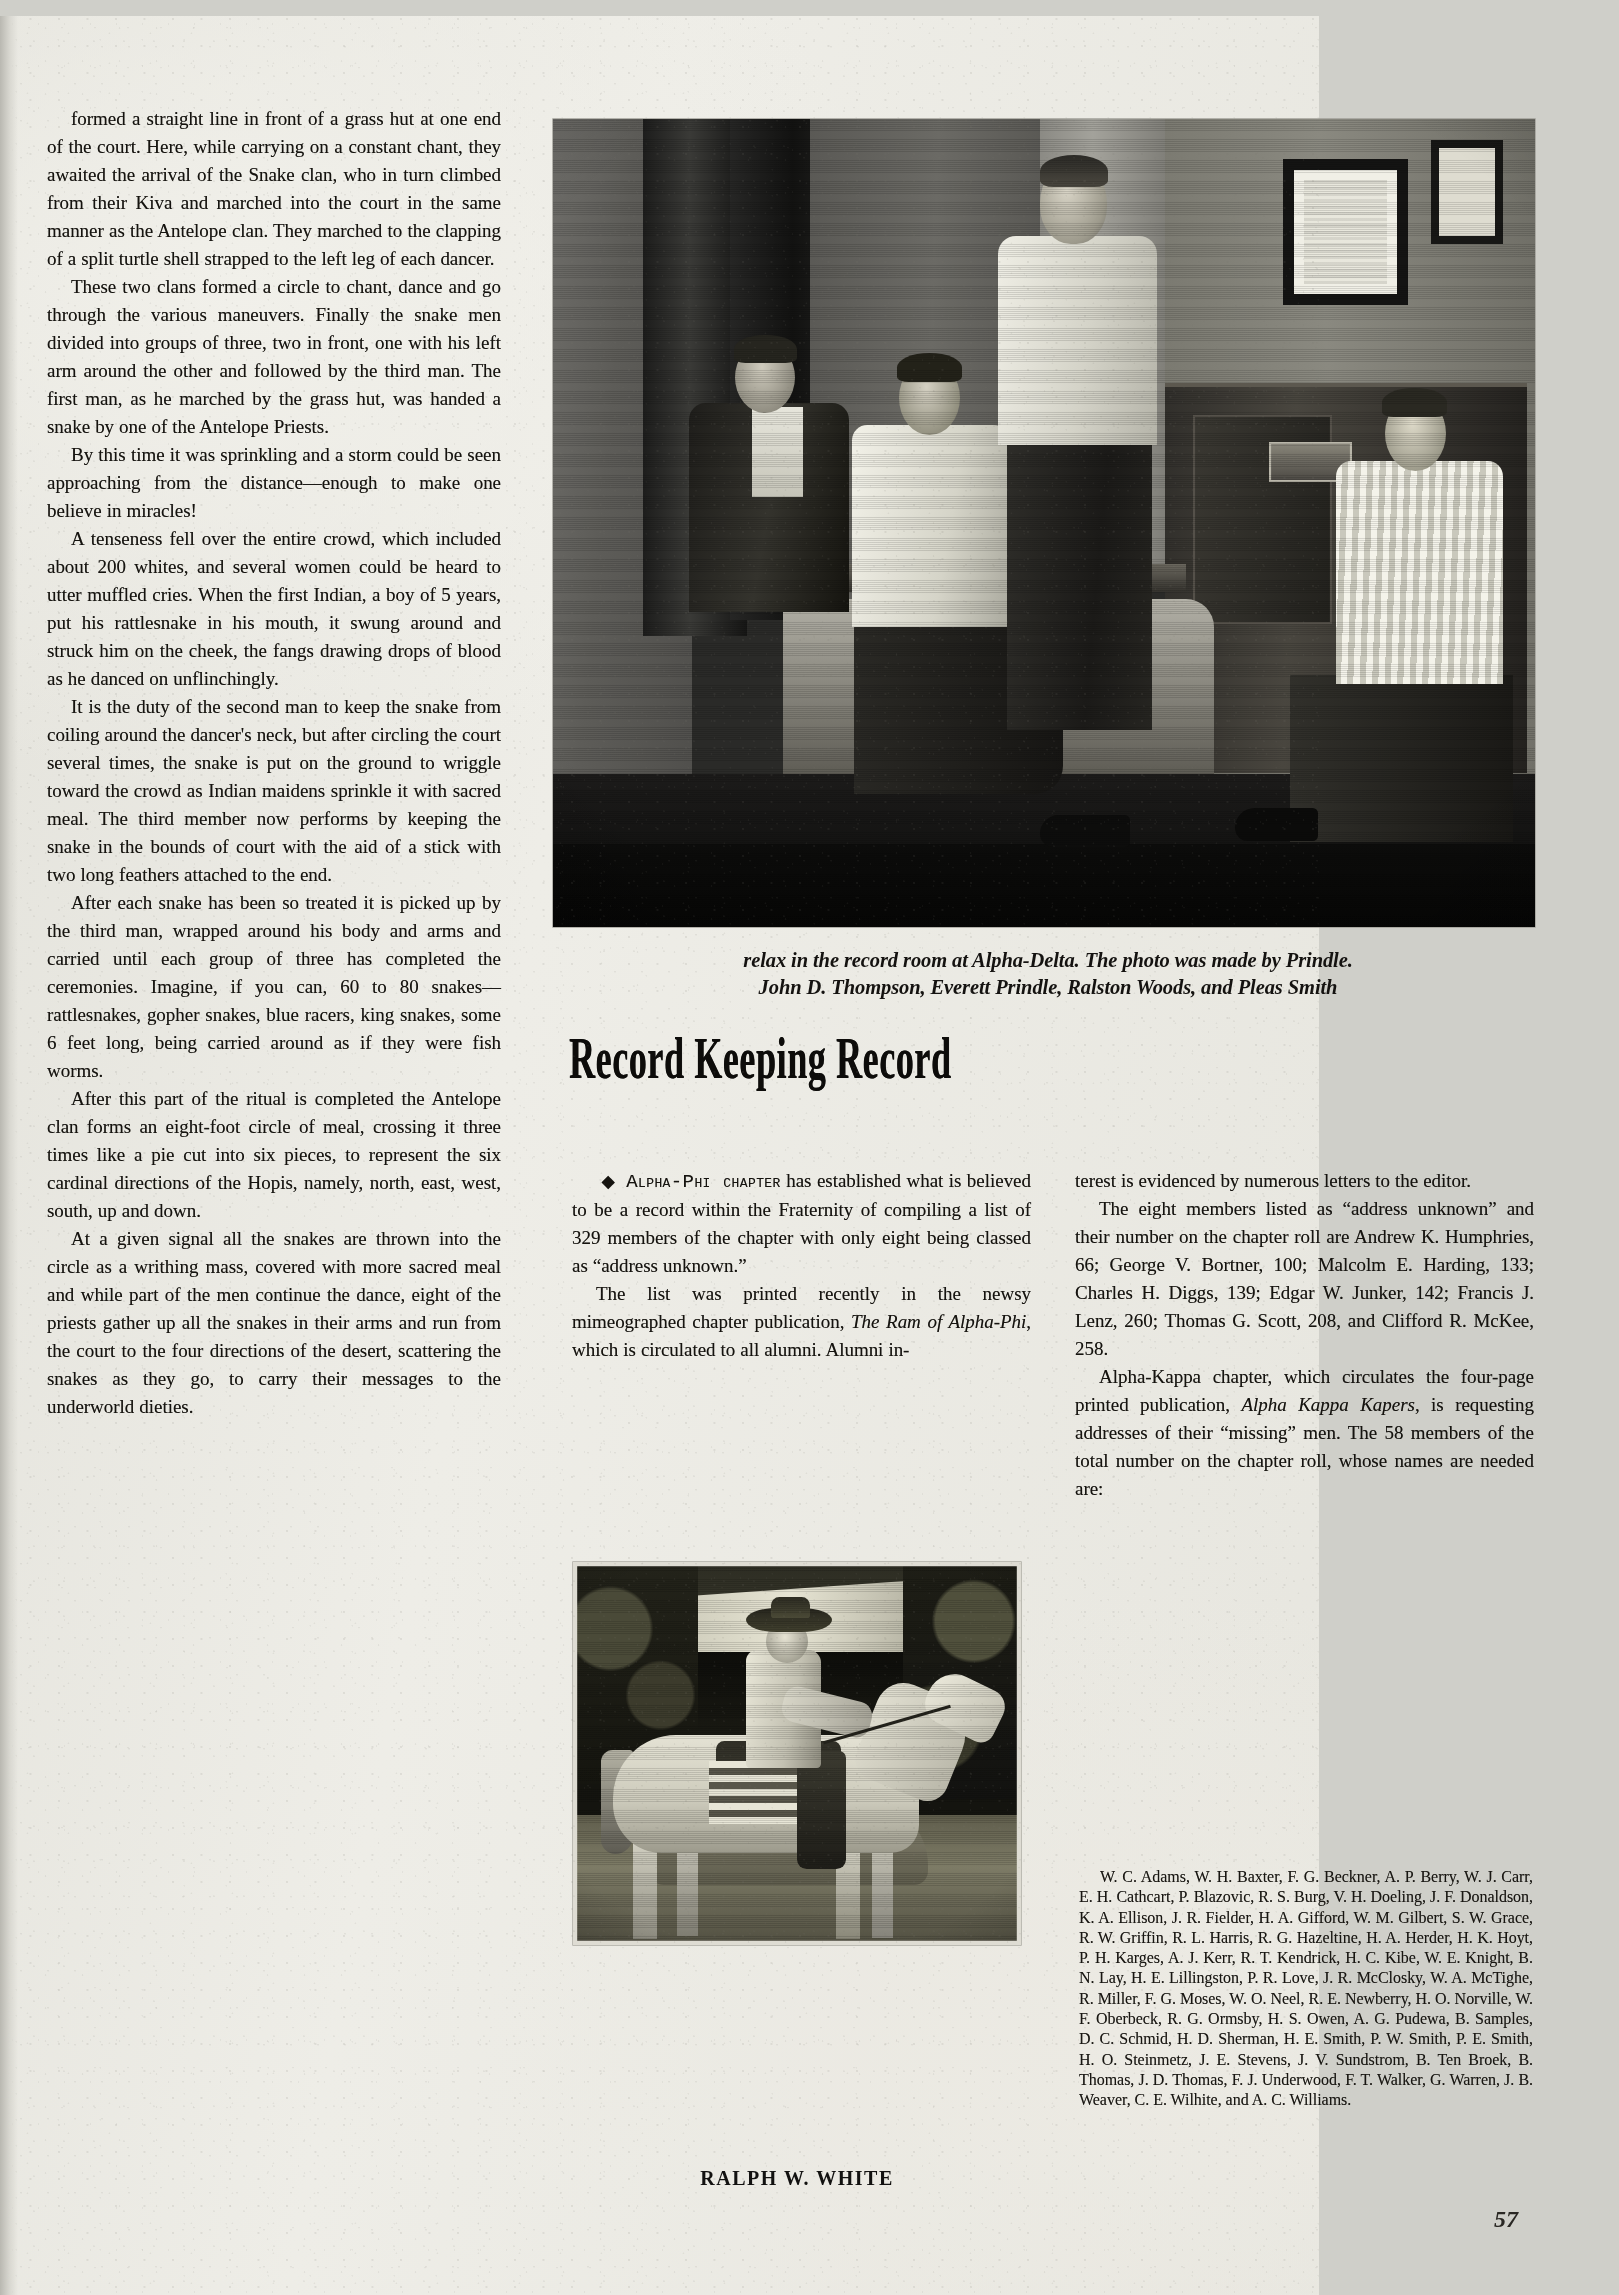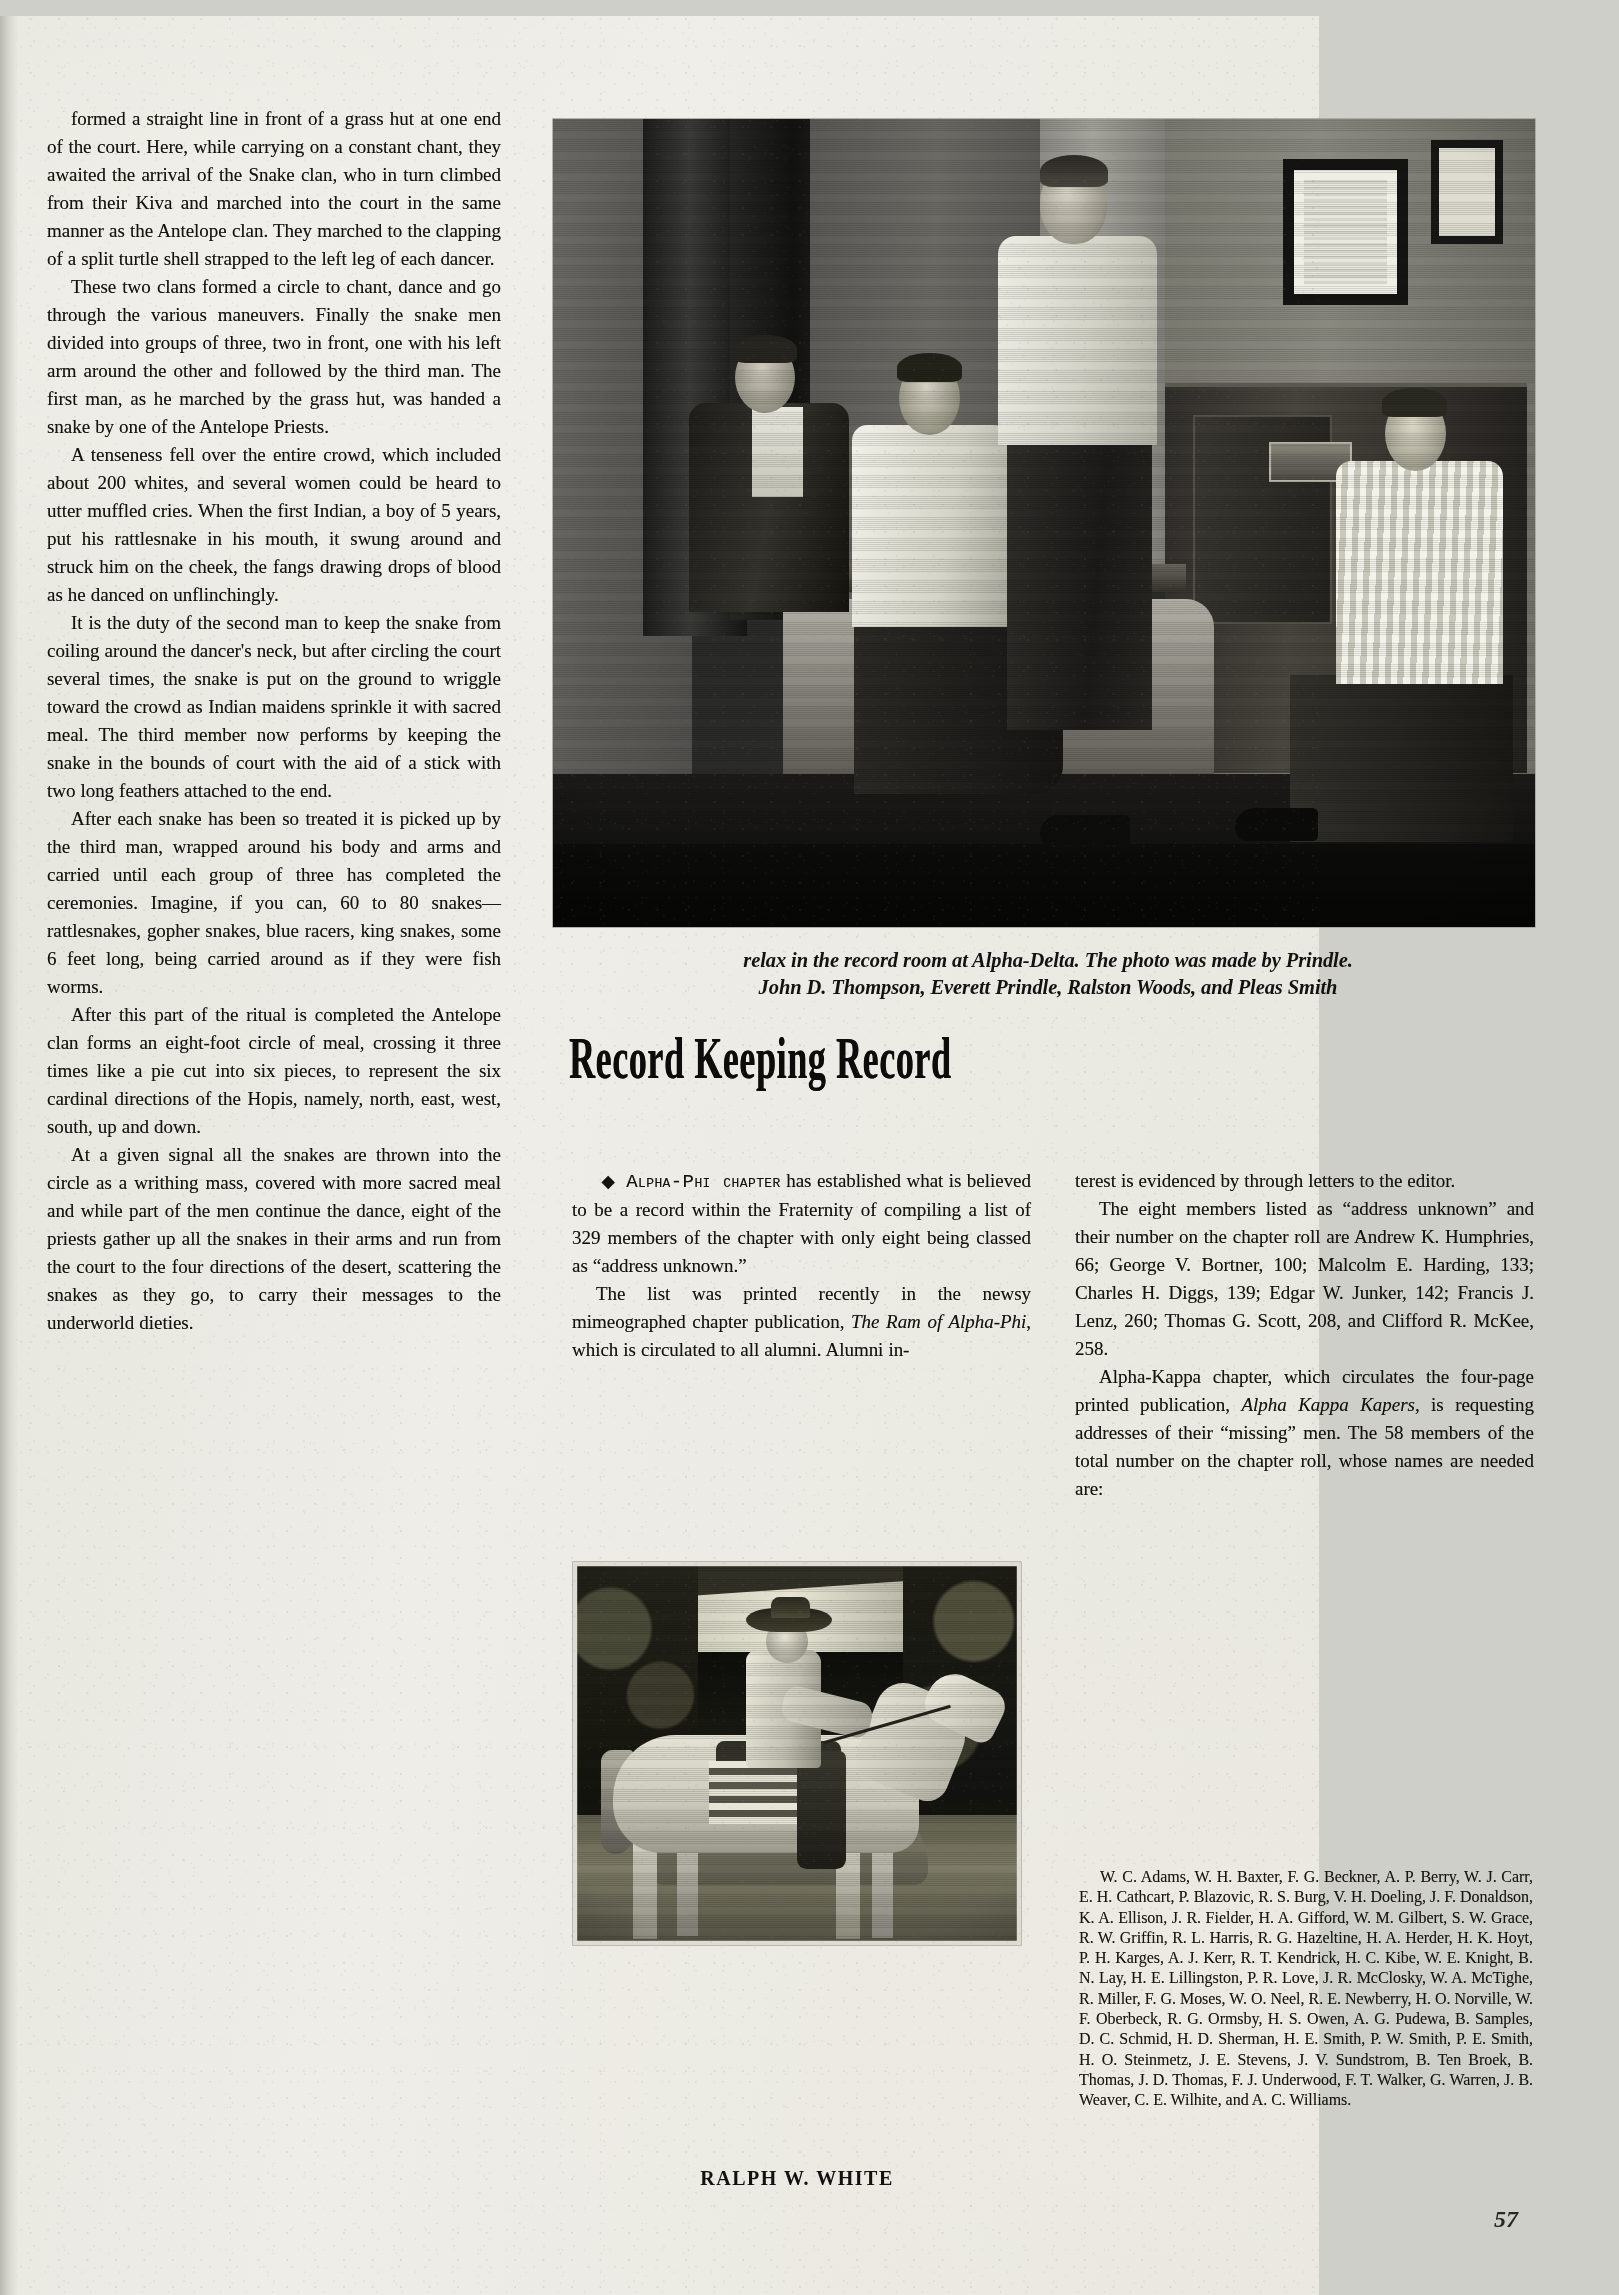--- a/index.html
+++ b/index.html
@@ -276,20 +276,21 @@
   }
 </style>
 </head>
 <body>
 
 <div id="page">
 
   <div class="col" id="col1">
     <p>formed a straight line in front of a grass hut at one end of the court. Here, while carrying on a constant chant, they awaited the arrival of the Snake clan, who in turn climbed from their Kiva and marched into the court in the same manner as the Antelope clan. They marched to the clapping of a split turtle shell strapped to the left leg of each dancer.</p>
     <p>These two clans formed a circle to chant, dance and go through the various maneuvers. Finally the snake men divided into groups of three, two in front, one with his left arm around the other and followed by the third man. The first man, as he marched by the grass hut, was handed a snake by one of the Antelope Priests.</p>
+    <p>By this time it was sprinkling and a storm could be seen approaching from the distance—enough to make one believe in miracles!</p>
     <p>A tenseness fell over the entire crowd, which included about 200 whites, and several women could be heard to utter muffled cries. When the first Indian, a boy of 5 years, put his rattlesnake in his mouth, it swung around and struck him on the cheek, the fangs drawing drops of blood as he danced on unflinchingly.</p>
     <p>It is the duty of the second man to keep the snake from coiling around the dancer's neck, but after circling the court several times, the snake is put on the ground to wriggle toward the crowd as Indian maidens sprinkle it with sacred meal. The third member now performs by keeping the snake in the bounds of court with the aid of a stick with two long feathers attached to the end.</p>
     <p>After each snake has been so treated it is picked up by the third man, wrapped around his body and arms and carried until each group of three has completed the ceremonies. Imagine, if you can, 60 to 80 snakes—rattlesnakes, gopher snakes, blue racers, king snakes, some 6 feet long, being carried around as if they were fish worms.</p>
     <p>After this part of the ritual is completed the Antelope clan forms an eight-foot circle of meal, crossing it three times like a pie cut into six pieces, to represent the six cardinal directions of the Hopis, namely, north, east, west, south, up and down.</p>
     <p>At a given signal all the snakes are thrown into the circle as a writhing mass, covered with more sacred meal and while part of the men continue the dance, eight of the priests gather up all the snakes in their arms and run from the court to the four directions of the desert, scattering the snakes as they go, to carry their messages to the underworld dieties.</p>
   </div>
 
   <div id="photo1">
     <div class="p1-wallL"></div>
     <div class="p1-drapeA"></div>
@@ -369,21 +370,21 @@
     <div class="p2-hatcrown"></div>
     <div class="p2-rein"></div>
     <div class="p2-halftone"></div>
     <div class="p2-vig"></div>
     <div class="p2-border"></div>
   </div>
 
   <div id="caption2">RALPH W. WHITE</div>
 
   <div class="col" id="col3">
-    <p class="noindent">terest is evidenced by through letters to the editor.</p>
+    <p class="noindent">terest is evidenced by numerous letters to the editor.</p>
     <p>The eight members listed as “address unknown” and their number on the chapter roll are Andrew K. Humphries, 66; George V. Bortner, 100; Malcolm E. Harding, 133; Charles H. Diggs, 139; Edgar W. Junker, 142; Francis J. Lenz, 260; Thomas G. Scott, 208, and Clifford R. McKee, 258.</p>
     <p><span>Alpha-Kappa chapter, which circulates the four-page printed publication, </span><em>Alpha Kappa Kapers</em><span>, is requesting addresses of their “missing” men. The 58 members of the total number on the chapter roll, whose names are needed are:</span></p>
   </div>
 
   <div id="namelist">W. C. Adams, W. H. Baxter, F. G. Beckner, A. P. Berry, W. J. Carr, E. H. Cathcart, P. Blazovic, R. S. Burg, V. H. Doeling, J. F. Donaldson, K. A. Ellison, J. R. Fielder, H. A. Gifford, W. M. Gilbert, S. W. Grace, R. W. Griffin, R. L. Harris, R. G. Hazeltine, H. A. Herder, H. K. Hoyt, P. H. Karges, A. J. Kerr, R. T. Kendrick, H. C. Kibe, W. E. Knight, B. N. Lay, H. E. Lillingston, P. R. Love, J. R. McClosky, W. A. McTighe, R. Miller, F. G. Moses, W. O. Neel, R. E. Newberry, H. O. Norville, W. F. Oberbeck, R. G. Ormsby, H. S. Owen, A. G. Pudewa, B. Samples, D. C. Schmid, H. D. Sherman, H. E. Smith, P. W. Smith, P. E. Smith, H. O. Steinmetz, J. E. Stevens, J. V. Sundstrom, B. Ten Broek, B. Thomas, J. D. Thomas, F. J. Underwood, F. T. Walker, G. Warren, J. B. Weaver, C. E. Wilhite, and A. C. Williams.</div>
 
   <div id="folio">57</div>
 
   <div id="grain"></div>
   <div id="edge-left"></div>

